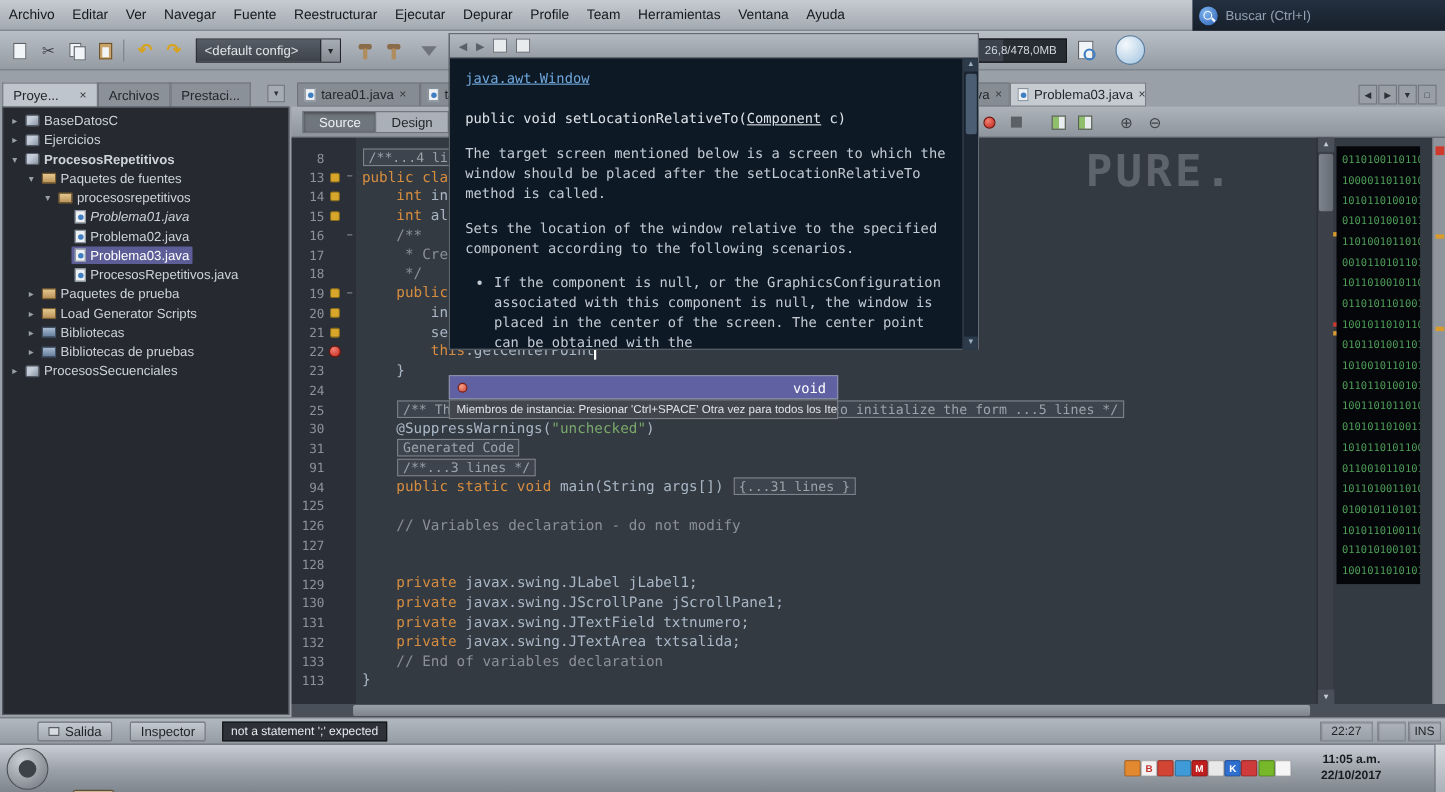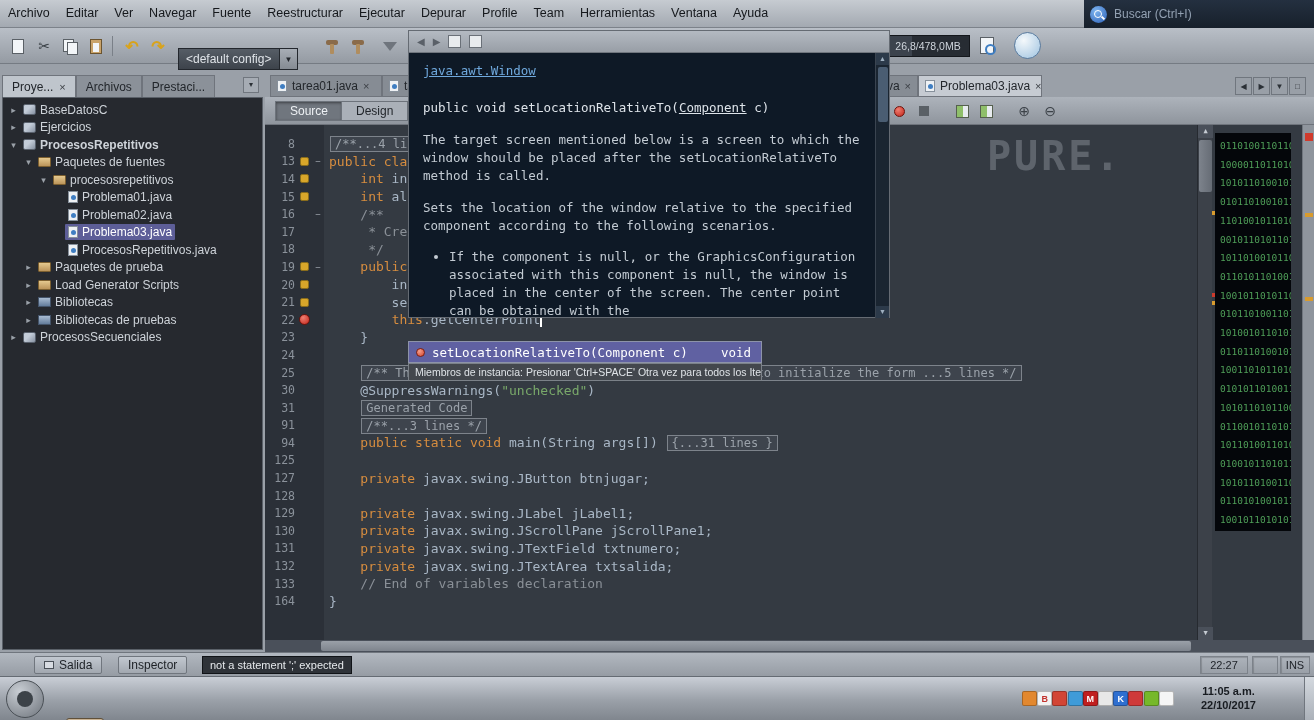--- a/index.html
+++ b/index.html
@@ -21,37 +21,37 @@
 #toolbar{position:absolute;left:0;top:28px;width:1314px;height:36px;background:linear-gradient(#b9bfc7,#959ba3);border-bottom:1px solid #757b83;z-index:4}
 .tbtn{position:absolute;top:7px;width:24px;height:22px;border-radius:3px;display:flex;align-items:center;justify-content:center;font-size:14px;color:#3a4046}
 .sep{position:absolute;top:8px;width:1px;height:20px;background:#7a8088}
 .i-page{width:12px;height:15px;background:#f2f5f8;border:1px solid #5a6066}
 .i-copy{position:relative;width:14px;height:15px}
 .i-copy::before,.i-copy::after{content:"";position:absolute;width:9px;height:11px;background:#f2f5f8;border:1px solid #5a6066}
 .i-copy::before{left:0;top:0}.i-copy::after{left:4px;top:3px}
 .i-paste{width:12px;height:15px;background:#c9a36a;border:1px solid #6b5430;position:relative}
 .i-paste::after{content:"";position:absolute;left:2px;top:3px;width:6px;height:9px;background:#f2f5f8}
 .glyph-undo{color:#d8a31c;font-weight:bold;font-size:16px}
-#cfg-dd{position:absolute;left:178px;top:20px;width:120px;height:22px;background:linear-gradient(#565d66,#3d434b);border:1px solid #23272d;color:#dfe3e8;display:flex;align-items:center;font-size:12px;padding-left:7px}
+#cfg-dd{position:absolute;left:178px;top:7px;width:132px;height:22px;background:linear-gradient(#565d66,#3d434b);border:1px solid #23272d;color:#dfe3e8;display:flex;align-items:center;font-size:12px;padding-left:7px}
 #cfg-dd .arrow{margin-left:auto;width:18px;height:20px;background:linear-gradient(#a7adb5,#858b93);color:#23272d;font-size:8px;display:flex;align-items:center;justify-content:center;border-left:1px solid #23272d}
 .i-hammer{position:relative;width:18px;height:18px}
 .i-hammer::before{content:"";position:absolute;width:12px;height:5px;background:#8a6b4a;top:3px;left:3px;border-radius:2px}
 .i-hammer::after{content:"";position:absolute;width:4px;height:10px;background:#b08d5e;left:7px;top:7px;border-radius:1px}
 .i-funnel{width:0;height:0;border-left:7px solid transparent;border-right:7px solid transparent;border-top:9px solid #6f757d;position:relative}
 #memory{position:absolute;left:886px;top:7px;width:84px;height:22px;background:#272c33;border:1px solid #14171c;color:#cfd5dc;font-size:10.5px;display:flex;align-items:center;justify-content:center;overflow:hidden}
 #memory .fill{position:absolute;left:0;top:0;bottom:0;width:30%;background:#3c434d}
 #memory span{position:relative}
 .i-profile{position:absolute;left:980px;top:9px;width:14px;height:17px;background:#f2f5f8;border:1px solid #5a6066}
 .i-profile::after{content:"";position:absolute;right:-3px;bottom:-2px;width:7px;height:7px;border:2px solid #3f7ec2;border-radius:50%}
 #badge{position:absolute;left:1014px;top:4px;width:27px;height:27px;border-radius:50%;background:radial-gradient(circle at 35% 30%,#f4f8fb,#9fc3e0);border:1px solid #5a7ca0}
 
 
 #left-panel{position:absolute;left:0;top:64px;width:265px;height:588px}
 #panel-tabs{position:absolute;left:2px;top:11px;height:22px;display:flex}
-.ptab{padding:0 9px;line-height:20px;font-size:12px;background:#8b9199;border:1px solid #6f747c;border-bottom:none;color:#22262b;display:flex;align-items:center;gap:6px}
+.ptab{padding:0 9px;line-height:20px;font-size:12px;background:#8b9199;border:1px solid #6f747c;border-bottom:none;color:#22262b;display:flex;align-items:center;gap:19px}
 .ptab.active{background:#bfc5cc}
 .x{font-size:11px;color:#3c4046}
 .panel-mini{position:absolute;right:6px;top:13px;width:16px;height:16px;background:#a6acb4;border:1px solid #70767e;font-size:8px;text-align:center;line-height:14px;color:#2b3036}
 #tree{position:absolute;left:2px;top:33px;width:261px;height:553px;background:#26292f;border:1px solid #5a6068;overflow:hidden;padding-top:3px}
 .trow{height:17.5px;display:flex;align-items:center;font-size:12px;color:#ced3d9;white-space:nowrap}
 .texp{width:13px;text-align:center;color:#9aa0a8;font-size:9px;flex:none}
 .titem{display:inline-flex;align-items:center;gap:4px;padding:1px 3px;border-radius:1px}
 .titem.sel{background:#5d5e98;color:#fff}
 .tico{flex:none;display:inline-block}
 .ic-project{width:13px;height:11px;border:1px solid #59616d;border-radius:2px;background:linear-gradient(135deg,#c3ccd8 40%,#8792a2)}
@@ -253,21 +253,21 @@
             <span>Paquetes de fuentes</span>
           </span>
         </div>
         <div class="trow" style="padding-left: 34px;">
           <span class="texp">▾</span>
           <span class="titem">
             <span class="tico ic-package"></span>
             <span>procesosrepetitivos</span>
           </span>
         </div>
-        <div class="trow" style="padding-left: 49px;">
+        <div class="trow" style="padding-left: 49px; font-style: italic;">
           <span class="texp"></span>
           <span class="titem">
             <span class="tico ic-java"></span>
             <span>Problema01.java</span>
           </span>
         </div>
         <div class="trow" style="padding-left: 49px;">
           <span class="texp"></span>
           <span class="titem">
             <span class="tico ic-java"></span>
@@ -502,24 +502,29 @@
             <span class="fm"></span>
             <span class="ct"><span class="tk-pl">    </span><span class="tk-kw">public static void </span><span class="tk-pl">main(String args[]) </span><span class="tk-fold">{...31 lines }</span></span>
           </div>
           <div class="crow">
             <span class="ln">125</span>
             <span class="gm"></span>
             <span class="fm"></span>
             <span class="ct"></span>
           </div>
           <div class="crow">
+            <span class="ln">126</span>
+            <span class="gm"></span>
+            <span class="fm"></span>
+            <span class="ct"><span class="tk-pl">    </span><span class="tk-cmt">// Variables declaration - do not modify</span></span>
+          </div>
+          <div class="crow">
             <span class="ln">127</span>
             <span class="gm"></span>
             <span class="fm"></span>
-            <span class="ct"><span class="tk-pl">    </span><span class="tk-kw">private </span><span class="tk-pl">javax.swing.JButton btnjugar;</span></span>
           </div>
           <div class="crow">
             <span class="ln">128</span>
             <span class="gm"></span>
             <span class="fm"></span>
           </div>
           <div class="crow">
             <span class="ln">129</span>
             <span class="gm"></span>
             <span class="fm"></span>
@@ -543,21 +548,21 @@
             <span class="fm"></span>
             <span class="ct"><span class="tk-pl">    </span><span class="tk-kw">private </span><span class="tk-pl">javax.swing.JTextArea txtsalida;</span></span>
           </div>
           <div class="crow">
             <span class="ln">133</span>
             <span class="gm"></span>
             <span class="fm"></span>
             <span class="ct"><span class="tk-pl">    </span><span class="tk-cmt">// End of variables declaration</span></span>
           </div>
           <div class="crow">
-            <span class="ln">164</span>
+            <span class="ln">113</span>
             <span class="gm"></span>
             <span class="fm"></span>
             <span class="ct"><span class="tk-pl">}</span></span>
           </div>
         </div>
       <div id="bin-strip">
           <div class="binrow">0110100110110</div>
           <div class="binrow">1000011011010</div>
           <div class="binrow">1010110100101</div>
           <div class="binrow">0101101001011</div>
@@ -616,21 +621,20 @@
     </div>
     <div id="jd-scroll">
       <div class="jdsa" style="top:0">▲</div>
       <div id="jd-thumb"></div>
       <div class="jdsa" style="bottom:0">▼</div>
     </div>
   </div>
 
   <div id="cc">
     <span class="cc-icon"></span>
-    <span>setLocationRelativeTo(Component c)</span>
     <span class="cc-type">void</span>
   </div>
   <div id="cc-hint">Miembros de instancia: Presionar 'Ctrl+SPACE' Otra vez para todos los Items</div>
 
   <div id="statusbar">
     <div class="sbtn" style="left:34px">
       <span class="wicon"></span>
       <span>Salida</span>
     </div>
     <div class="sbtn" style="left:118px">

